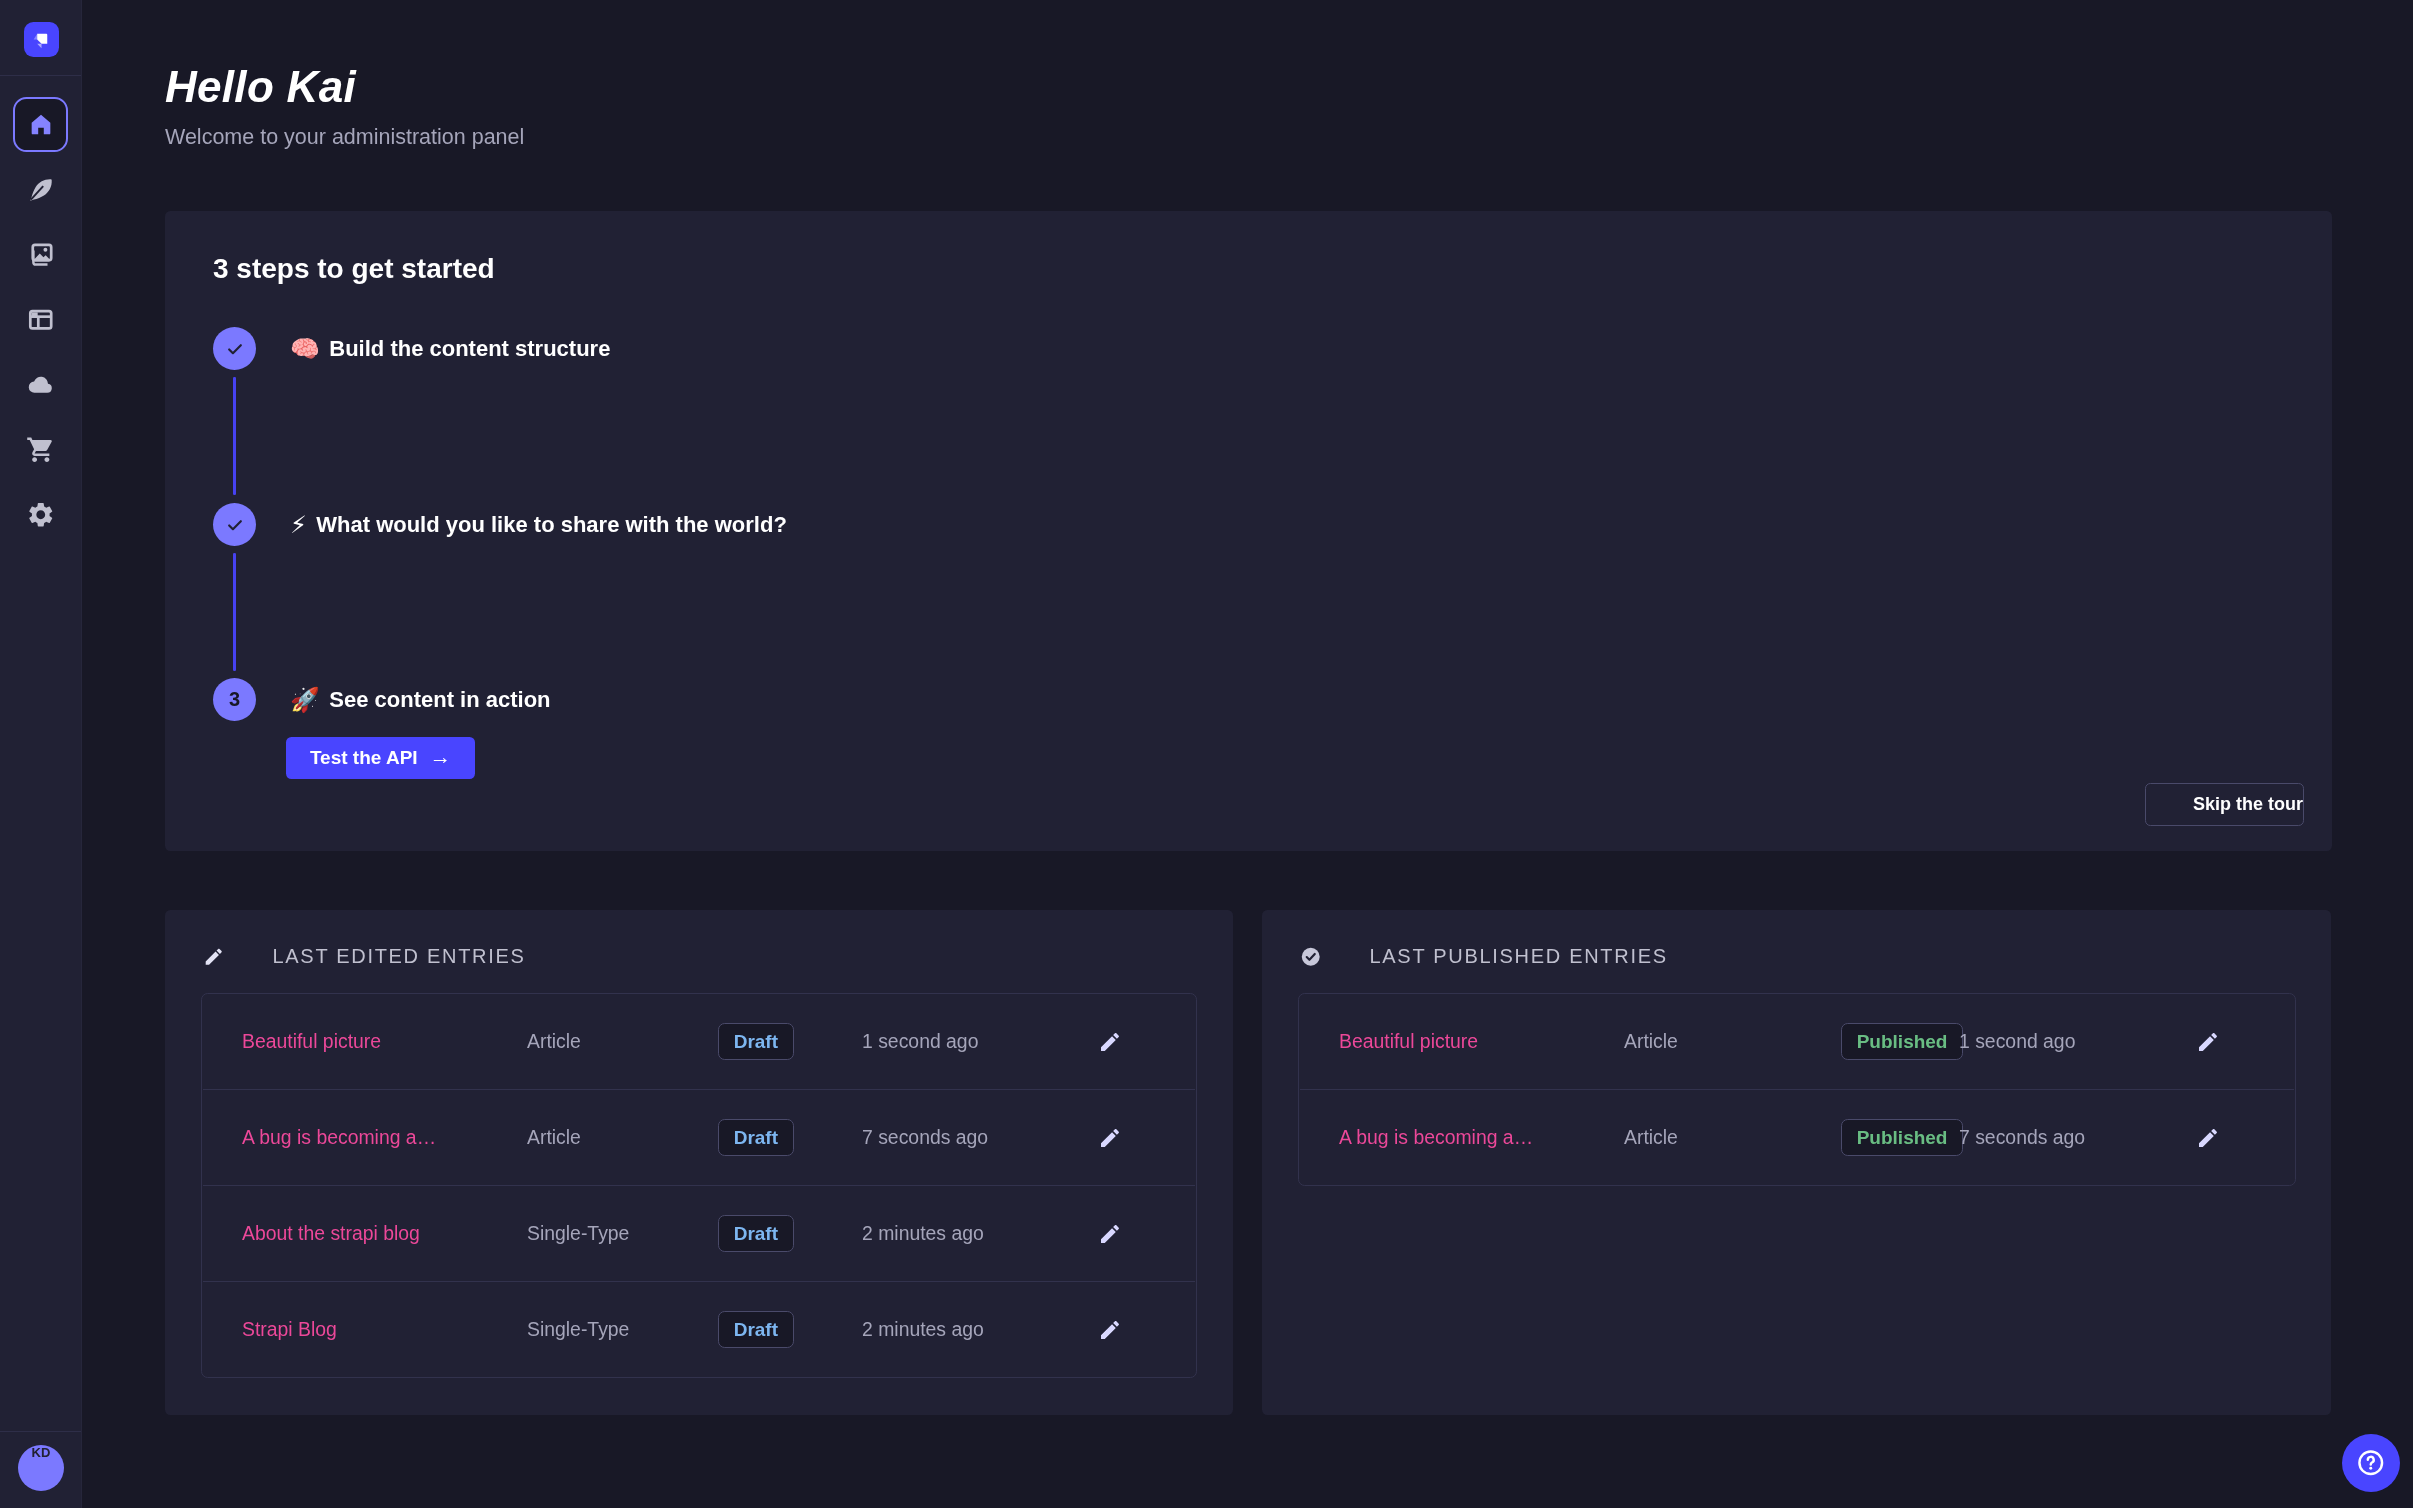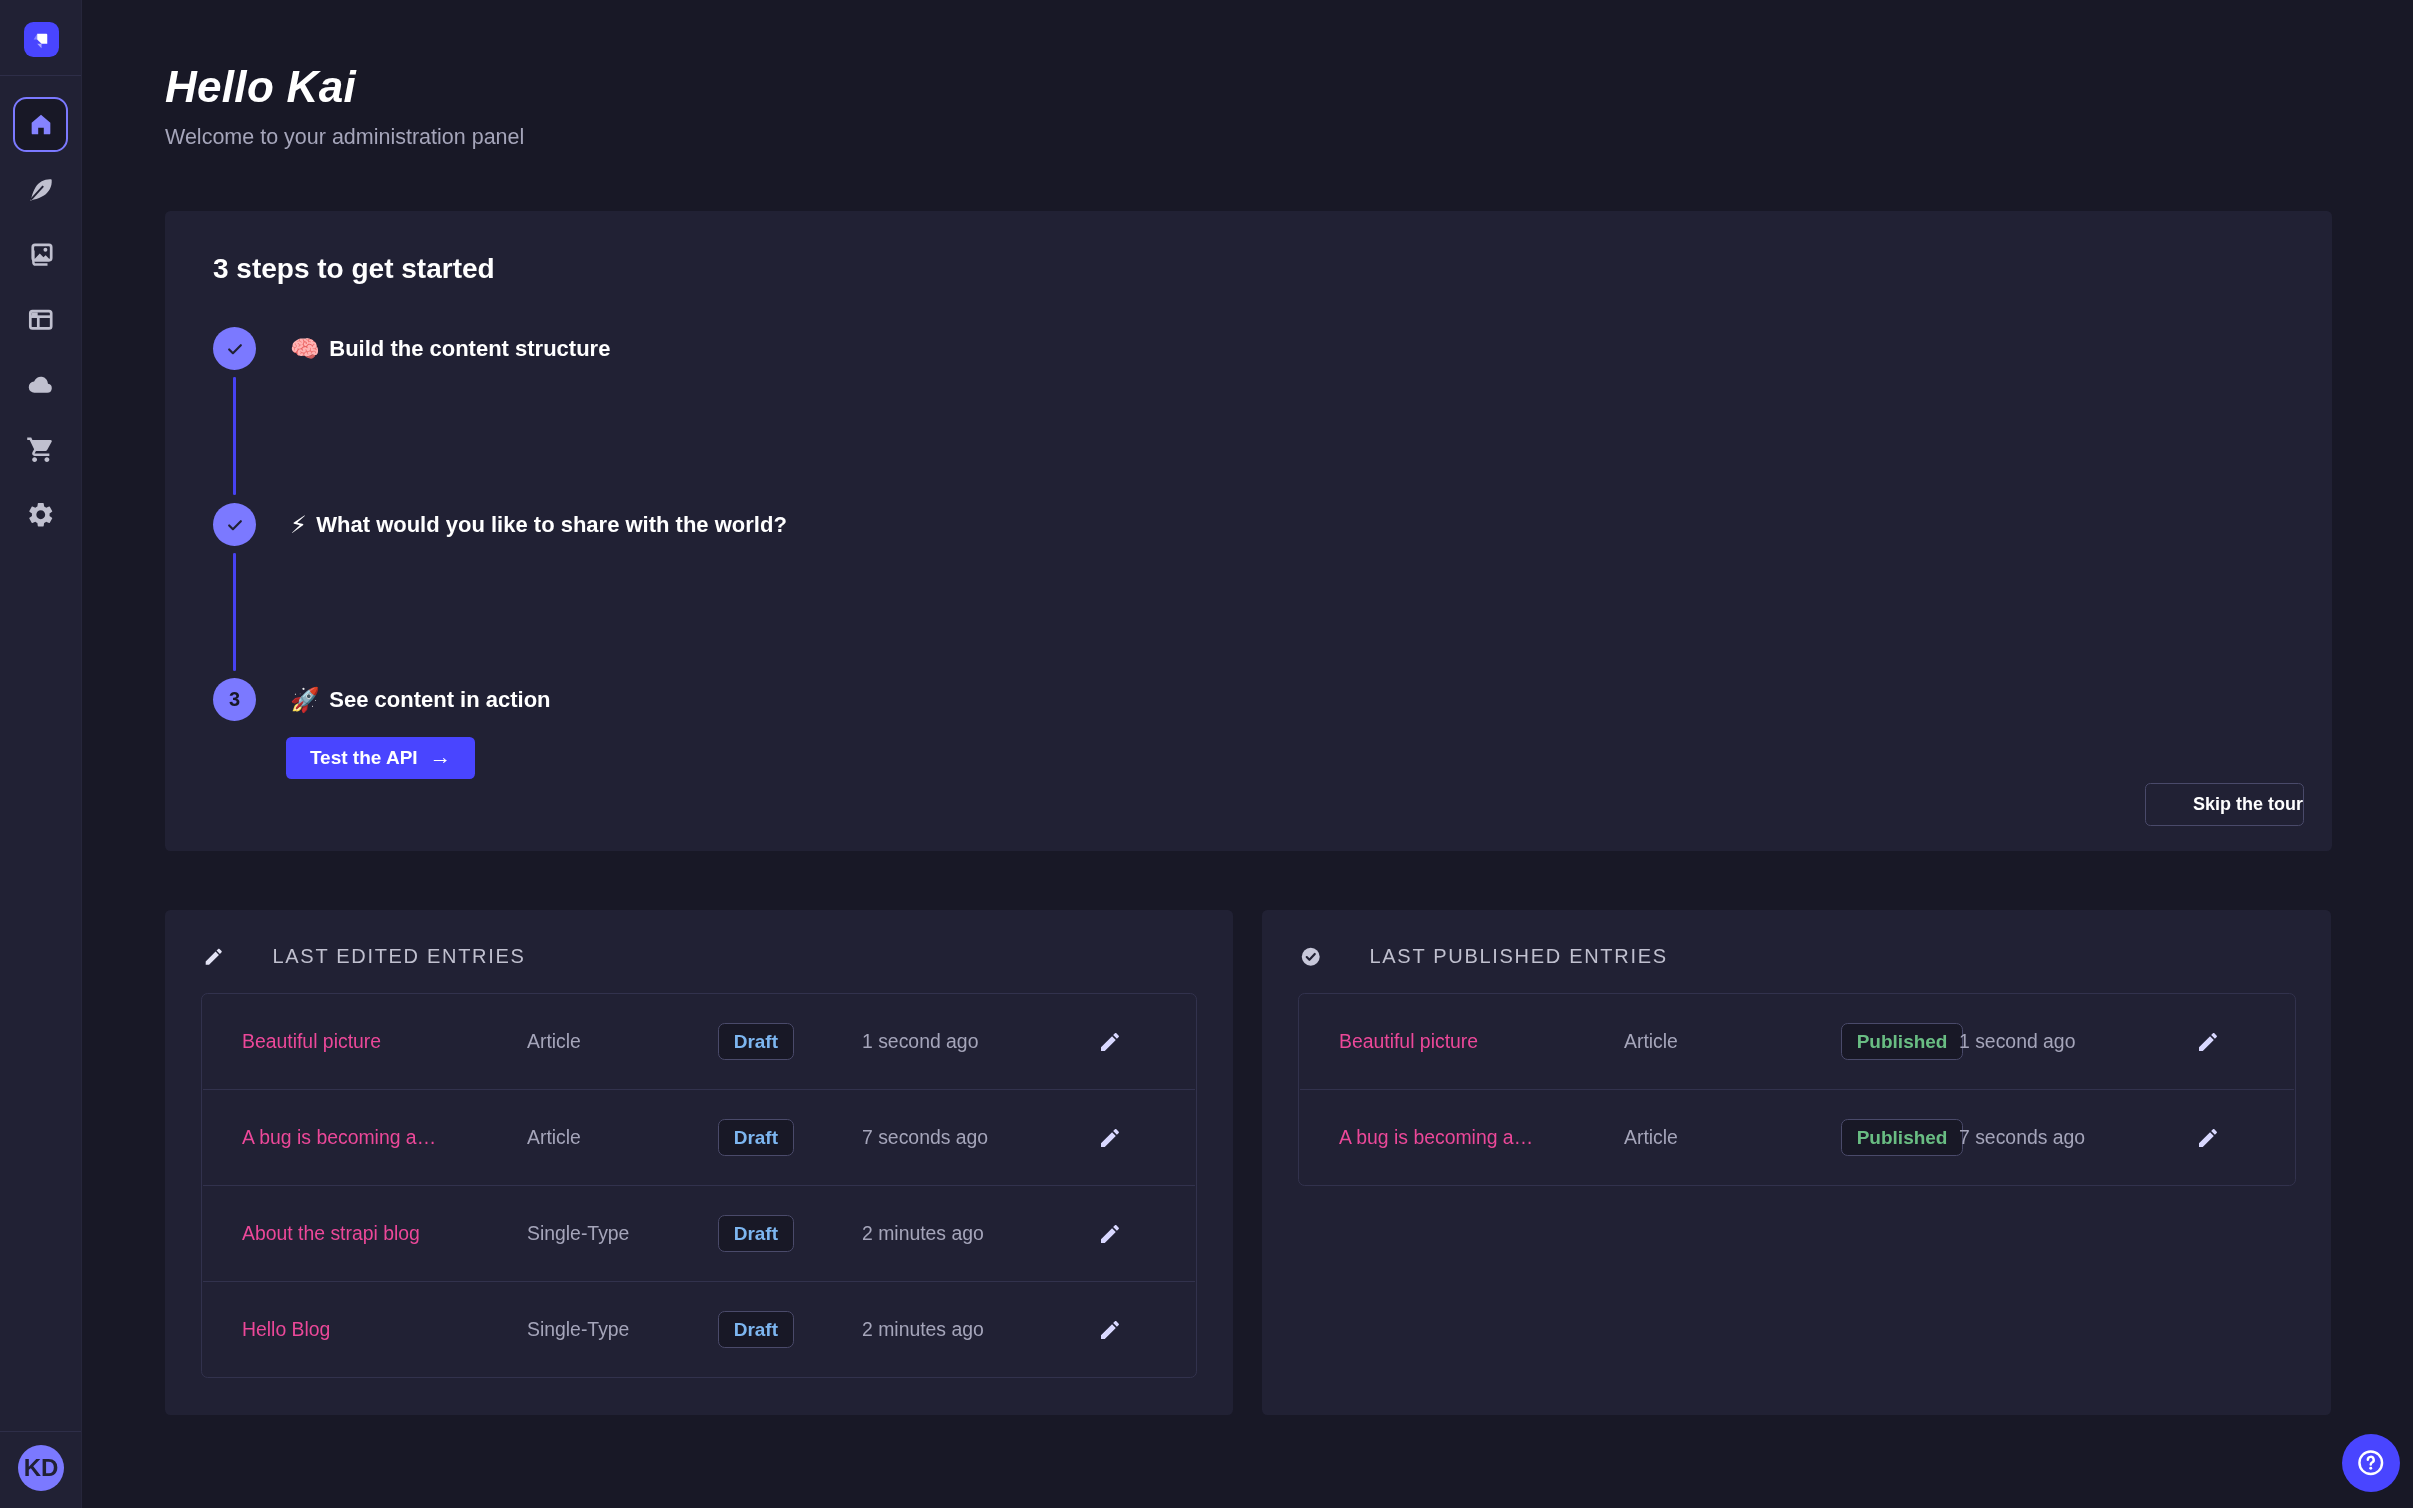--- a/index.html
+++ b/index.html
@@ -32,22 +32,22 @@
     border:2.7px solid var(--accent-soft); border-radius:13.4px; background:#181826;
     display:flex; align-items:center; justify-content:center; cursor:pointer;
   }
   .side-icon{
     position:absolute; left:26px; width:29.5px; height:29.5px;
     display:flex; align-items:center; justify-content:center; cursor:pointer;
   }
   .side-icon svg{width:29.5px;height:29.5px;}
   .avatar{
     position:absolute; top:1445px; left:18px; width:46px; height:46px; border-radius:50%;
-    background:var(--accent-soft); color:#212134; font-weight:bold; font-size:24px;
-    display:flex; align-items:center; justify-content:center; cursor:pointer;
+    background:var(--accent-soft); color:#212134; font-weight:bold; font-size:13px;
+    display:flex; justify-content:center; cursor:pointer;
   }
   
   .page-title{position:absolute; left:165px; top:62px; font-size:44px; font-weight:bold; letter-spacing:0.3px;font-style:italic;}
   .page-subtitle{position:absolute; left:165px; top:125px; font-size:21.5px; color:var(--text-muted);}
   
   .onboarding{
     position:absolute; left:165px; top:211px; width:2167px; height:640px;
     background:var(--surface); border-radius:5.4px;
   }
   .onboarding-title{position:absolute; left:48px; top:42px; font-size:28px; font-weight:bold;text-align:center;}
@@ -279,21 +279,21 @@
       <span class="cell-edit">
           <button class="edit-btn">
             <svg viewBox="0 0 24 24">
               <path d="M3 17.25V21h3.75L17.81 9.94l-3.75-3.75L3 17.25zM20.71 7.04c.39-.39.39-1.02 0-1.41l-2.34-2.34c-.39-.39-1.02-.39-1.41 0l-1.83 1.83 3.75 3.75 1.83-1.83z" fill="#d9d8ff"></path>
             </svg>
           </button>
         </span>
     </div>
     <div class="sep"></div>
     <div class="row">
-      <span class="cell-title">Hello Blog</span>
+      <span class="cell-title">Strapi Blog</span>
       <span class="cell-type">Single-Type</span>
       <span><span class="badge draft">Draft</span></span>
       <span class="cell-time">2 minutes ago</span>
       <span class="cell-edit">
           <button class="edit-btn">
             <svg viewBox="0 0 24 24">
               <path d="M3 17.25V21h3.75L17.81 9.94l-3.75-3.75L3 17.25zM20.71 7.04c.39-.39.39-1.02 0-1.41l-2.34-2.34c-.39-.39-1.02-.39-1.41 0l-1.83 1.83 3.75 3.75 1.83-1.83z" fill="#d9d8ff"></path>
             </svg>
           </button>
         </span>

